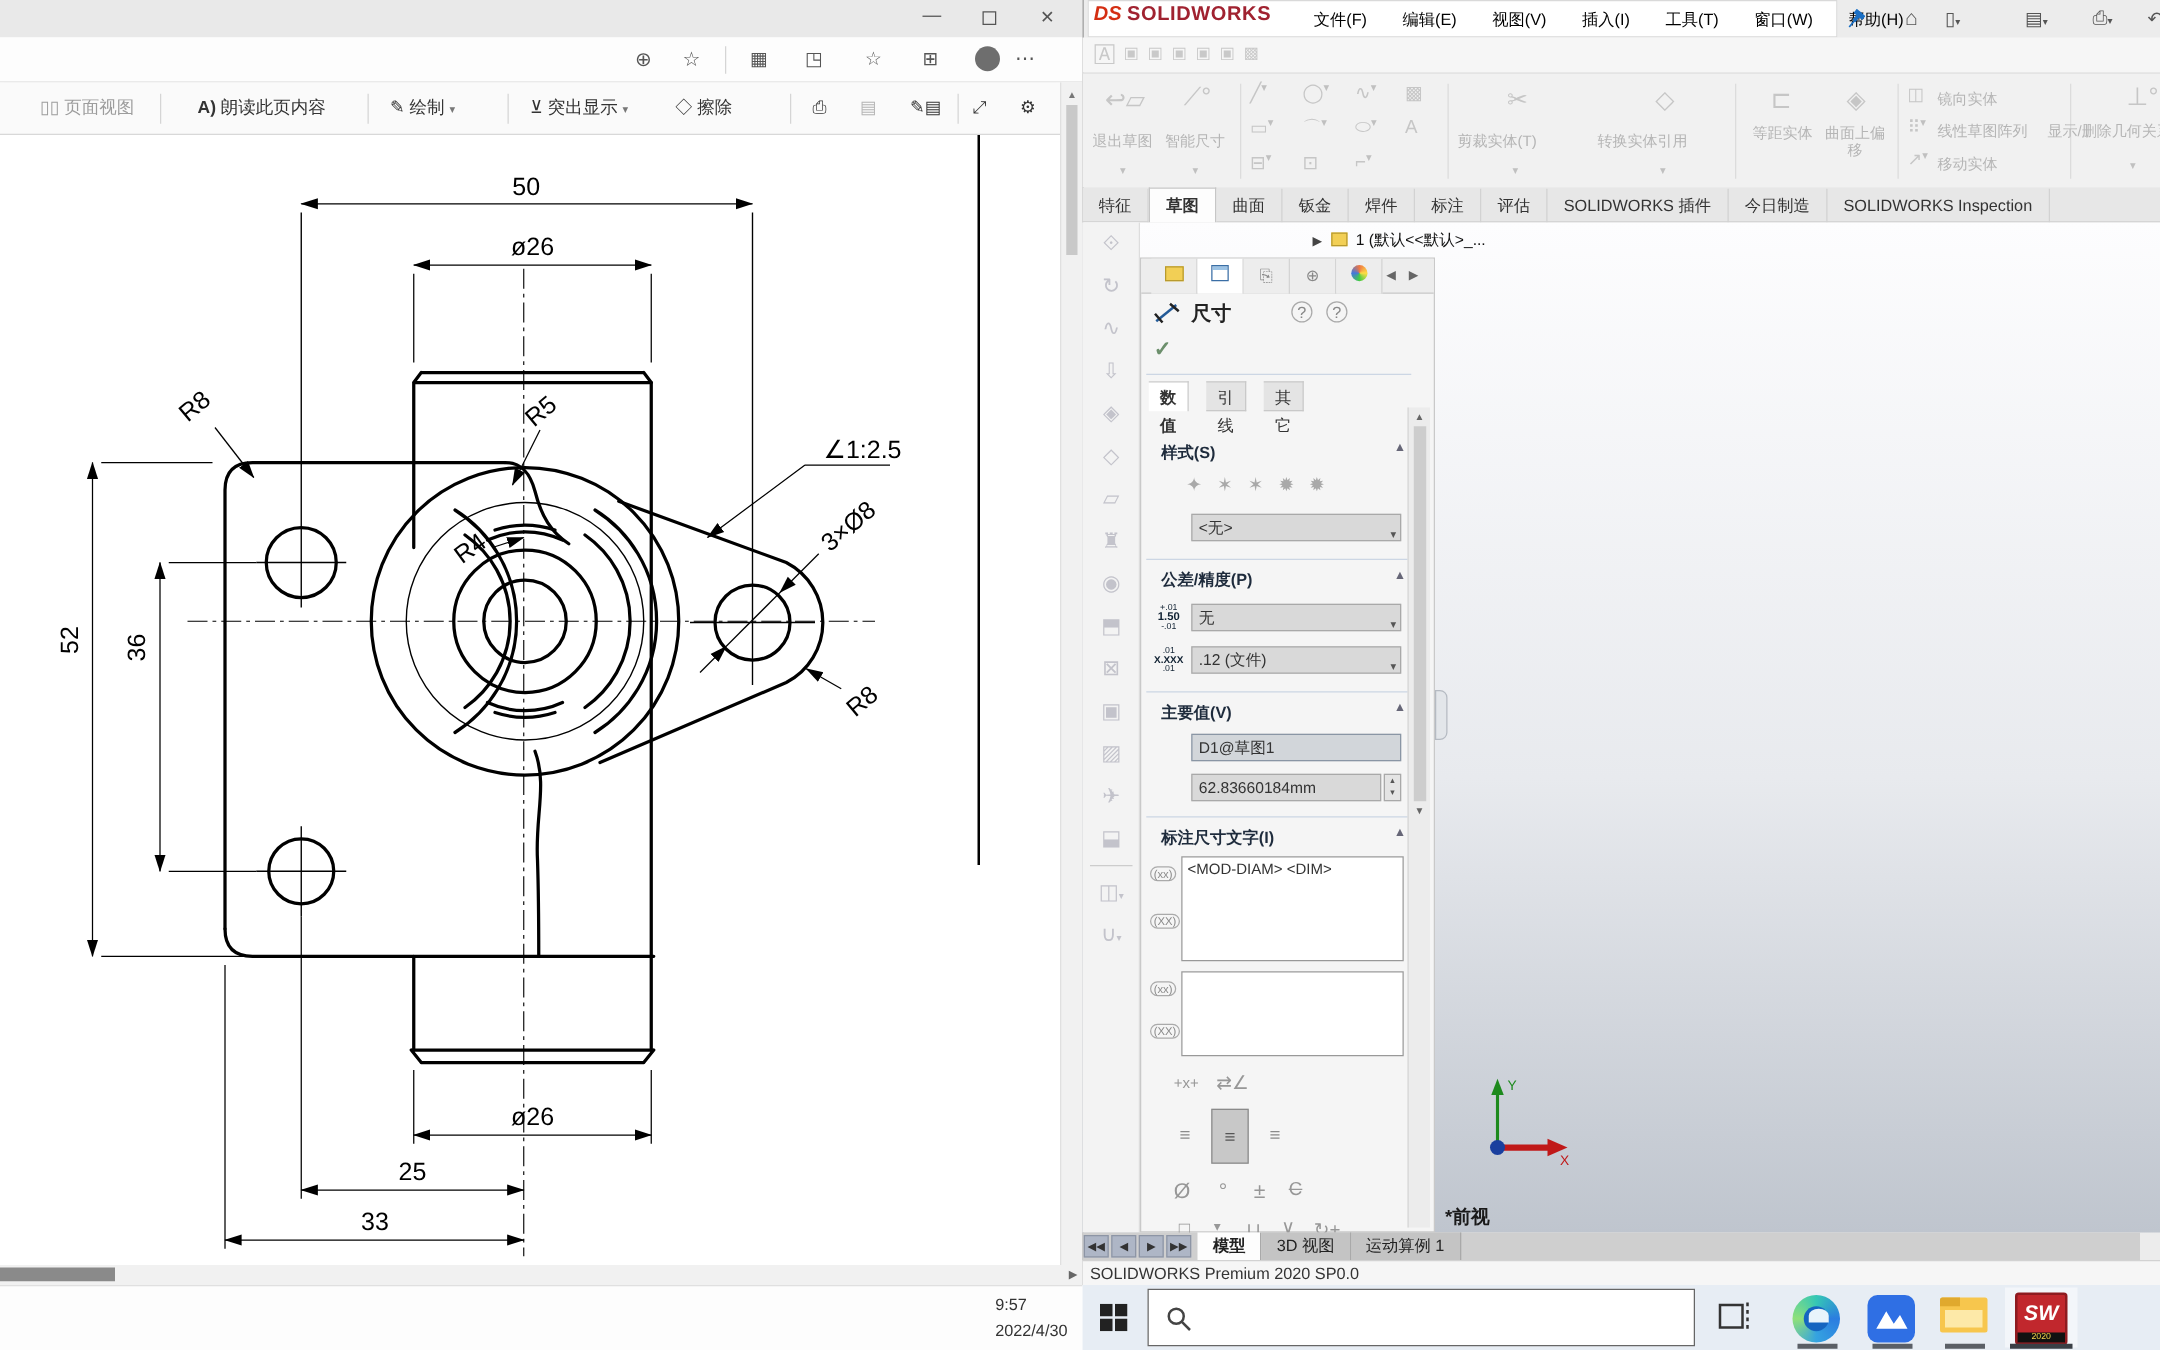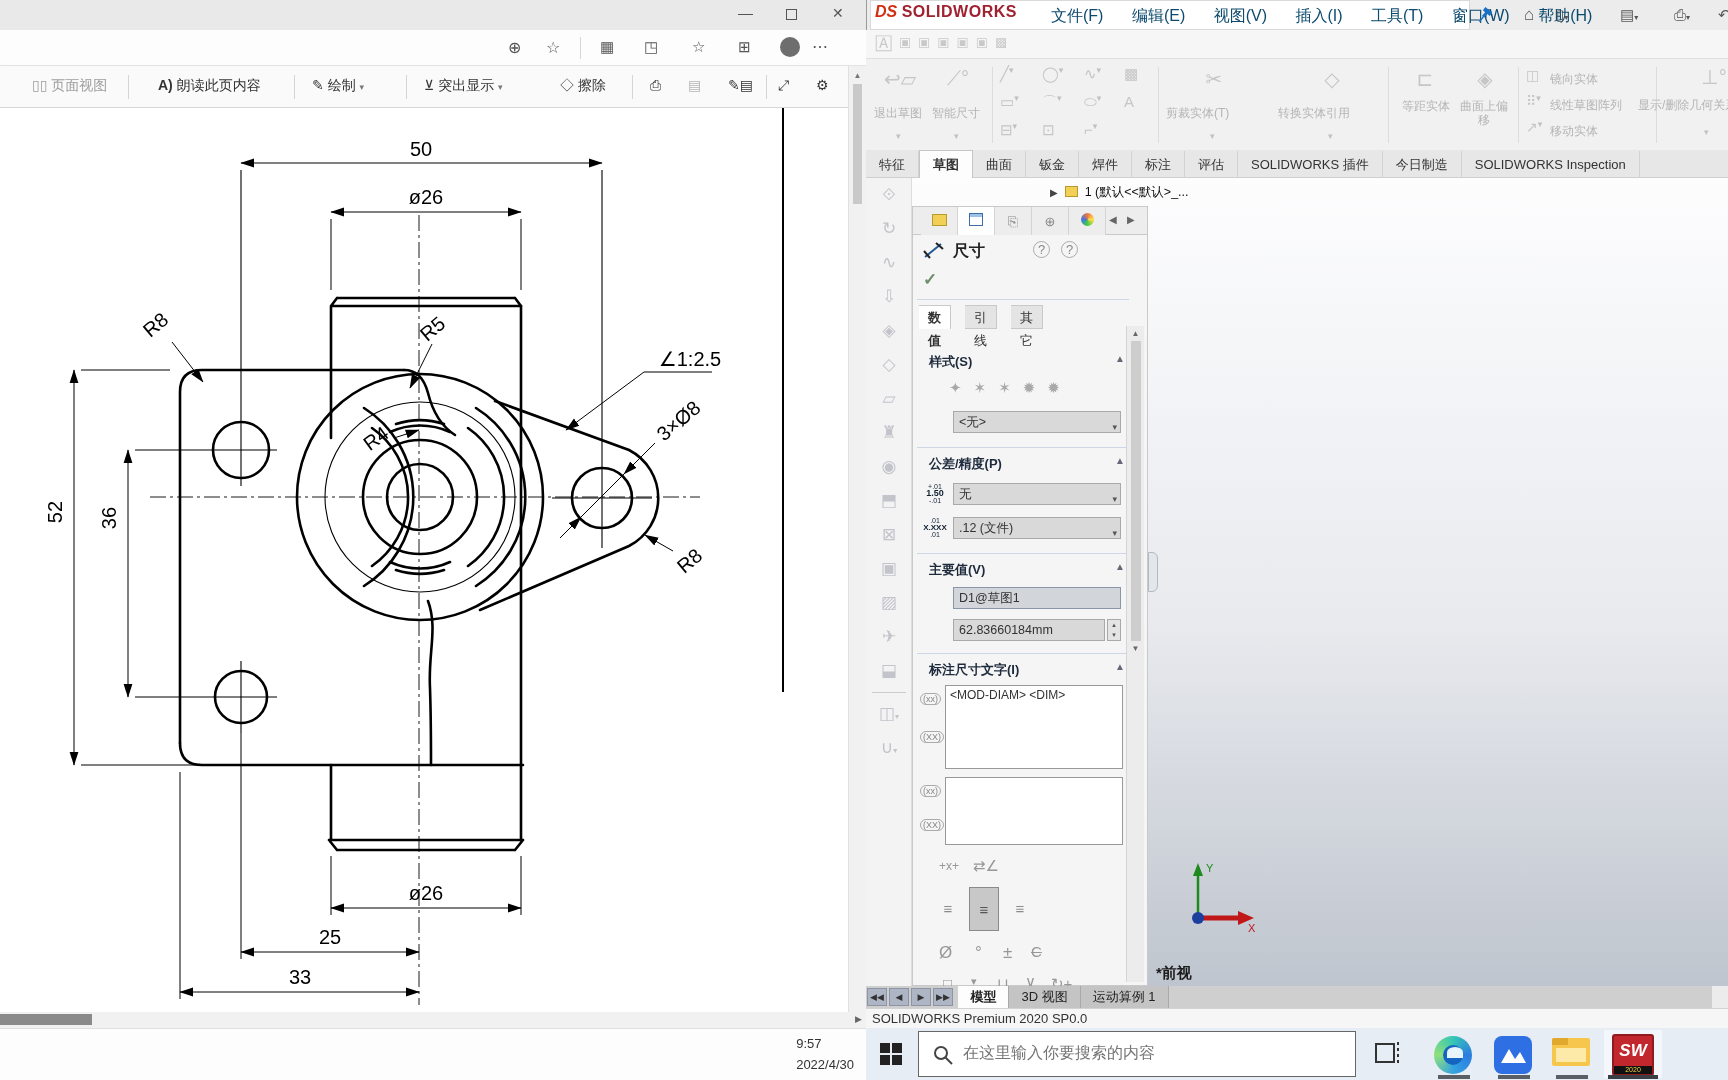--- a/index.html
+++ b/index.html
@@ -13,21 +13,21 @@
   #pdf-bar{left:0;top:66px;width:848px;height:42px;background:#fafafa;border-bottom:1px solid #d8d8d8;box-shadow:0 2px 3px rgba(0,0,0,.08)}
   .pdfitem{position:absolute;top:11px;font-size:14px;color:#333;white-space:nowrap}
   .vsep{position:absolute;top:9px;width:1px;height:24px;background:#d5d5d5}
   #pdf-scroll{left:848px;top:66px;width:18px;height:948px;background:#f1f1f1;border-left:1px solid #e0e0e0}
   #drawing{left:0;top:108px;width:848px;height:904px;background:#fff}
   #hscroll{left:0;top:1012px;width:866px;height:16px;background:#f1f1f1}
   #edge-clockbar{left:0;top:1028px;width:866px;height:52px;background:#fdfdfd;border-top:1px solid #e0e0e0}
   
   #sw-body{left:866px;top:0;width:862px;height:1028px;background:#ececec;border-left:1px solid #9a9a9a}
   #sw-menustrip{left:870px;top:0;width:600px;height:30px;background:#fff;border:1px solid #d9d9d9}
-  .menuitem{font-size:16px;color:#0c4a6e;padding:0 12px;line-height:28px;display:inline-block}
+  .menuitem{font-size:13px;color:#000000;padding:0 12px;line-height:28px;display:inline-block}
   #sw-ribbon{left:866px;top:58px;width:862px;height:92px;background:#f1f1f1;border-top:1px solid #e0e0e0}
   .rlabel{position:absolute;font-size:12px;color:#b5b5b5;white-space:nowrap}
   .ricon{position:absolute;font-size:20px;color:#c6c6c6;text-align:center}
   .rdrop{position:absolute;font-size:9px;color:#c0c0c0}
   .rsep{position:absolute;top:8px;width:1px;height:76px;background:#dcdcdc}
   #sw-tabs{left:866px;top:150px;width:862px;height:28px;background:#e7e7e7;border-bottom:1px solid #cfcfcf}
   .cmdtab{display:inline-block;height:28px;line-height:27px;padding:0 13px;font-size:13px;color:#333;border-right:1px solid #d2d2d2}
   .cmdtab.active{background:#fdfdfd;border:1px solid #c6c6c6;border-bottom:none;font-weight:bold}
   #gfx{left:866px;top:178px;width:862px;height:808px;background:linear-gradient(180deg,#fdfdfe 0%,#e8eaee 55%,#bfc5ce 100%)}
   #lstrip{left:866px;top:178px;width:46px;height:808px;background:#f3f3f3;border-right:1px solid #ddd}
@@ -85,21 +85,21 @@
   <span class="a ico" style="left:812px;top:7px;font-size:16px">⋯</span>
 </div>
 <div class="a" id="pdf-bar">
   <span class="pdfitem" style="left:32px;color:#9d9d9d">▯▯ <span>页面视图</span></span>
   <span class="vsep" style="left:128px"></span>
   <span class="pdfitem" style="left:158px"><b>A)</b> <span>朗读此页内容</span></span>
   <span class="vsep" style="left:294px"></span>
   <span class="pdfitem" style="left:312px">✎ <span>绘制</span> <span style="font-size:9px;color:#777">▾</span></span>
   <span class="vsep" style="left:406px"></span>
   <span class="pdfitem" style="left:424px">⊻ <span>突出显示</span> <span style="font-size:9px;color:#777">▾</span></span>
-  <span class="pdfitem" style="left:560px">◇ <span>擦除</span></span>
+  <span class="pdfitem" style="left:540px">◇ <span>擦除</span></span>
   <span class="vsep" style="left:632px"></span>
   <span class="pdfitem ico" style="left:650px">⎙</span>
   <span class="pdfitem" style="left:688px;color:#b5b5b5">▤</span>
   <span class="pdfitem ico" style="left:728px">✎▤</span>
   <span class="vsep" style="left:766px"></span>
   <span class="pdfitem ico" style="left:778px">⤢</span>
   <span class="pdfitem ico" style="left:816px">⚙</span>
 </div>
 <div class="a" id="pdf-scroll">
   <div style="text-align:center;font-size:8px;color:#777;padding-top:5px">▲</div>
@@ -427,21 +427,20 @@
       <rect x="12" y="0" width="10" height="10" fill="#222"></rect>
     <rect x="0" y="12" width="10" height="10" fill="#222"></rect>
       <rect x="12" y="12" width="10" height="10" fill="#222"></rect>
   </svg>
 </div>
 <div class="a" id="searchbox">
   <svg class="a" style="left:14px;top:13px" width="20" height="20">
     <circle cx="8" cy="8" r="6" stroke="#444" stroke-width="2" fill="none"></circle>
       <line x1="12.5" y1="12.5" x2="19" y2="19" stroke="#444" stroke-width="2"></line>
   </svg>
-  <input style="position: absolute; left: 44px; top: 0px; width: 380px; height: 42px; border: none; outline: none; font-size: 16px; font-family: &quot;Liberation Sans&quot;, sans-serif; color: rgb(51, 51, 51);" placeholder="在这里输入你要搜索的内容">
 </div>
 <svg class="a tbico" style="left:1372px" width="34" height="34">
   <rect x="4" y="8" width="18" height="18" stroke="#333" stroke-width="2" fill="none"></rect>
   <line x1="26" y1="6" x2="26" y2="28" stroke="#333" stroke-width="2" stroke-dasharray="3 3"></line>
 </svg>
 <div class="a tbico" style="left:1434px;width:38px;height:38px;border-radius:50%;background:conic-gradient(#35c7b5,#2b7de0,#35a3e0,#8fe07a,#35c7b5)">
   <div style="position:absolute;left:9px;top:9px;width:20px;height:20px;border-radius:50%;background:#1565c0"></div>
   <div style="position:absolute;left:13px;top:11px;width:16px;height:11px;border-radius:50% 50% 0 0;background:#e8f4fb"></div>
 </div>
 <div class="a tbico" style="left:1494px;width:38px;height:38px;border-radius:8px;background:#2f6fe4">

